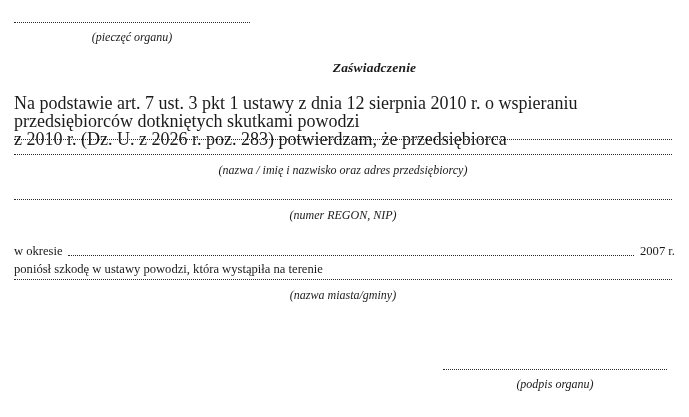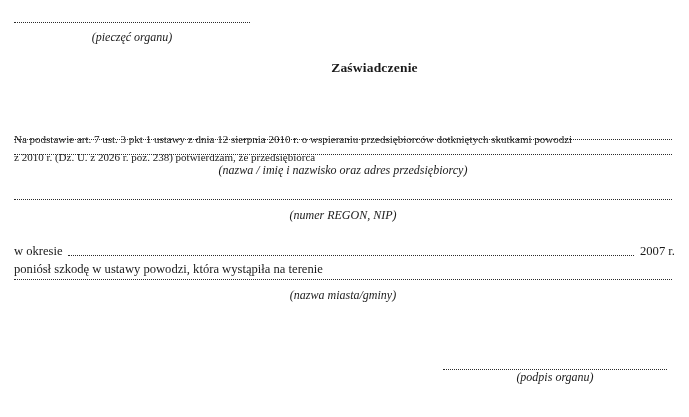--- a/index.html
+++ b/index.html
@@ -68,32 +68,32 @@
     top: 60px;
     width: 689px;
     text-align: center;
     font-weight: bold;
     font-size: 13.5px;
     letter-spacing: .2px;
   }
   .title-inner {
     display: inline-block;
     margin-left: 60px;
+    font-style: italic;
   }
 
   
   .para {
     position: absolute;
     left: 14px;
     top: 94px;
     width: 661px;
-    font-size: 11px;
+    font-size: 18px;
     line-height: 18px;
     text-align: left;
-    margin-top: 36px;
   }
   .para .l2 { display: block; }
 
   
   .field {
     position: absolute;
     left: 14px;
     width: 658px;
   }
   .field .caption { margin-top: 5px; }
@@ -129,41 +129,41 @@
   }
 
   
   .sign-block {
     position: absolute;
     left: 443px;
     top: 369px;
     width: 224px;
   }
   .sign-block .dotline { top: 0; }
-  .sign-block .caption { }
+  .sign-block .caption { margin-top: 7px; }
 </style>
 </head>
 <body>
 
 <div class="page">
 
   <div class="stamp-block">
     <div class="dotrow">
       <span class="dotline"></span>
     </div>
     <div class="caption">(pieczęć organu)</div>
   </div>
 
   <div class="title">
     <span class="title-inner">Zaświadczenie</span>
   </div>
 
   <div class="para">
     <span>Na podstawie art. 7 ust. 3 pkt 1 ustawy z dnia 12 sierpnia 2010 r. o wspieraniu przedsiębiorców dotkniętych skutkami powodzi</span>
-    <span class="l2">z 2010 r. (Dz. U. z 2026 r. poz. 238) potwierdzam, że przedsiębiorca</span>
+    <span class="l2">z 2010 r. (Dz. U. z 2026 r. poz. 283) potwierdzam, że przedsiębiorca</span>
   </div>
 
   <div class="field f-entrepreneur">
     <div class="dotrow">
       <span class="dotline"></span>
     </div>
     <div class="dotrow">
       <span class="dotline"></span>
     </div>
     <div class="caption">(nazwa / imię i nazwisko oraz adres przedsiębiorcy)</div>

